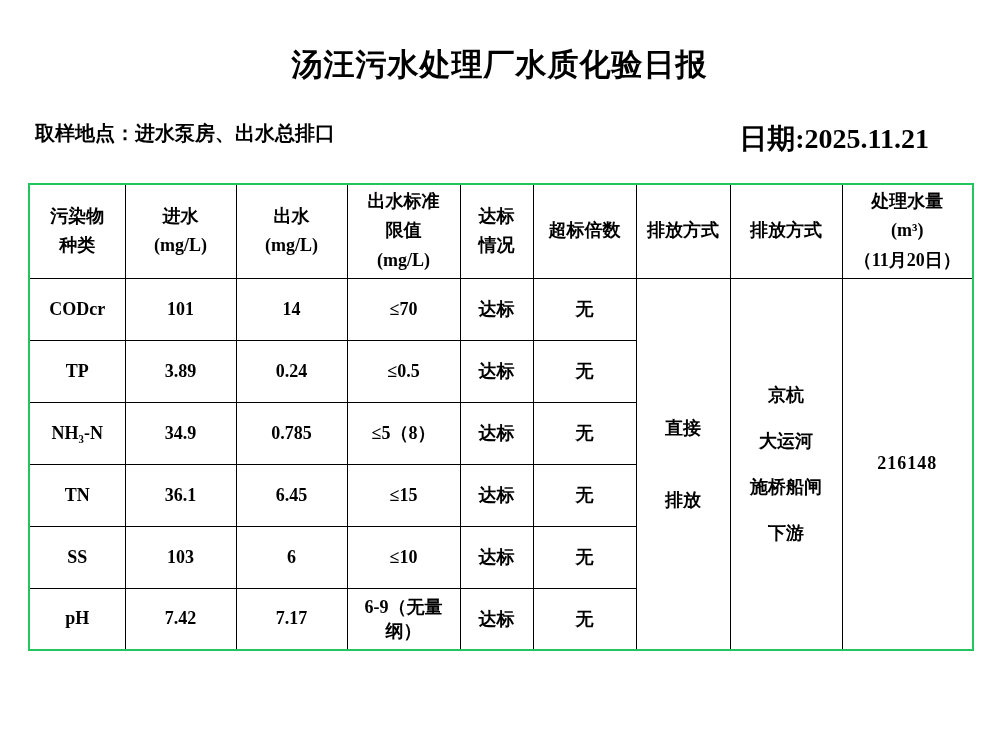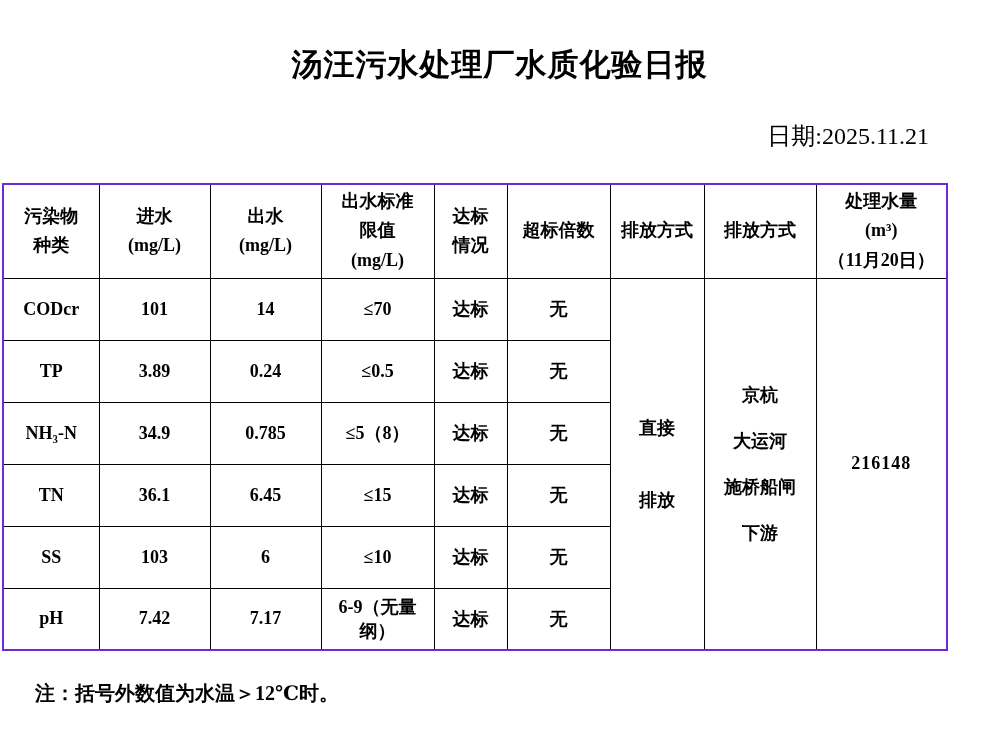--- a/index.html
+++ b/index.html
@@ -26,31 +26,31 @@
   .meta-left {
     position: absolute;
     top: 120px; left: 35px;
     font-size: 20px;
     font-weight: bold;
     white-space: nowrap;
   }
   .meta-right {
     position: absolute;
     top: 120px; right: 70px;
-    font-size: 24px;
-    font-weight: normal;
+    font-size: 28px;
+    font-weight: bold;
     white-space: nowrap;
   }
   table.report {
     position: absolute;
-    left: 2px; top: 183px;
+    left: 28px; top: 183px;
     width: 944px;
     border-collapse: collapse;
     table-layout: fixed;
-    border: 2px solid #6d28d9;
+    border: 2px solid #22c55e;
   }
   table.report td {
     border: 1px solid #000;
     text-align: center;
     vertical-align: middle;
     font-size: 18px;
     font-weight: bold;
     white-space: pre-line;
     padding: 0;
     overflow: hidden;
@@ -74,20 +74,21 @@
     white-space: nowrap;
   }
 </style>
 </head>
 <body>
 
 <div class="page">
 
   <div class="title">汤汪污水处理厂水质化验日报</div>
 
+  <div class="meta-left">取样地点：进水泵房、出水总排口</div>
   <div class="meta-right">日期:2025.11.21</div>
 
   <table class="report">
     <colgroup>
       <col style="width:96px">
       <col style="width:111px">
       <col style="width:111px">
       <col style="width:113px">
       <col style="width:73px">
       <col style="width:103px">
@@ -173,15 +174,14 @@
       <td>pH</td>
       <td>7.42</td>
       <td>7.17</td>
       <td class="limit-small">6-9（无量纲）</td>
       <td>达标</td>
       <td>无</td>
     </tr>
   </tbody>
     </table>
 
-  <div class="note">注：括号外数值为水温＞12℃时。</div>
 
 </div>
 
 </body></html>

